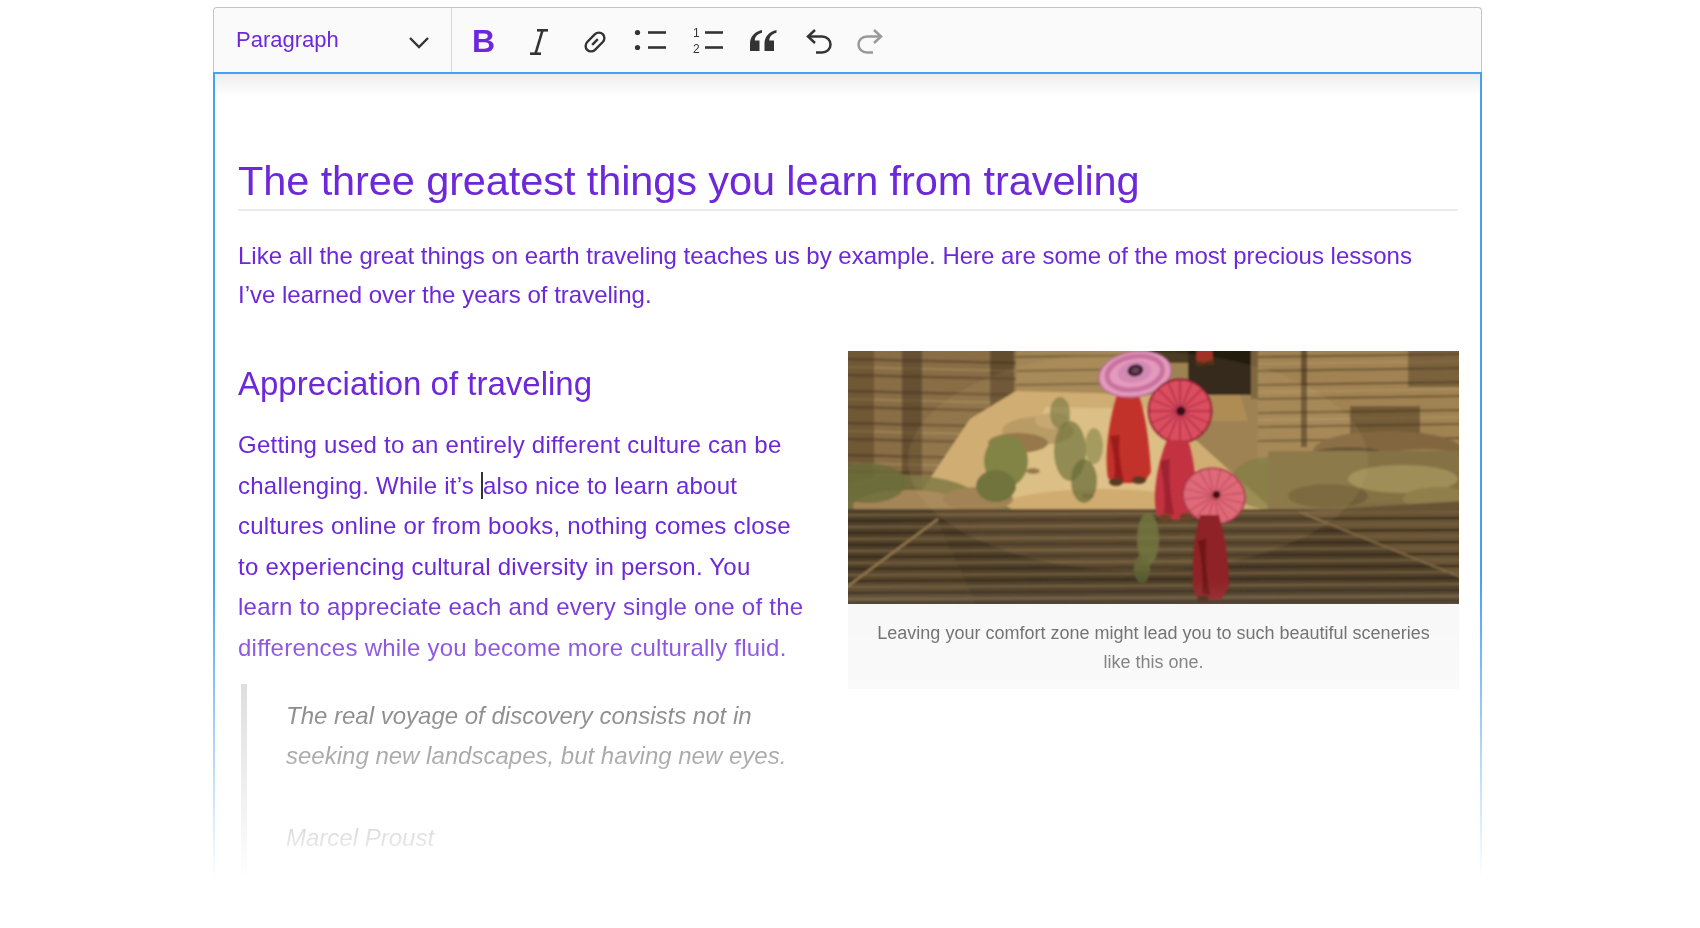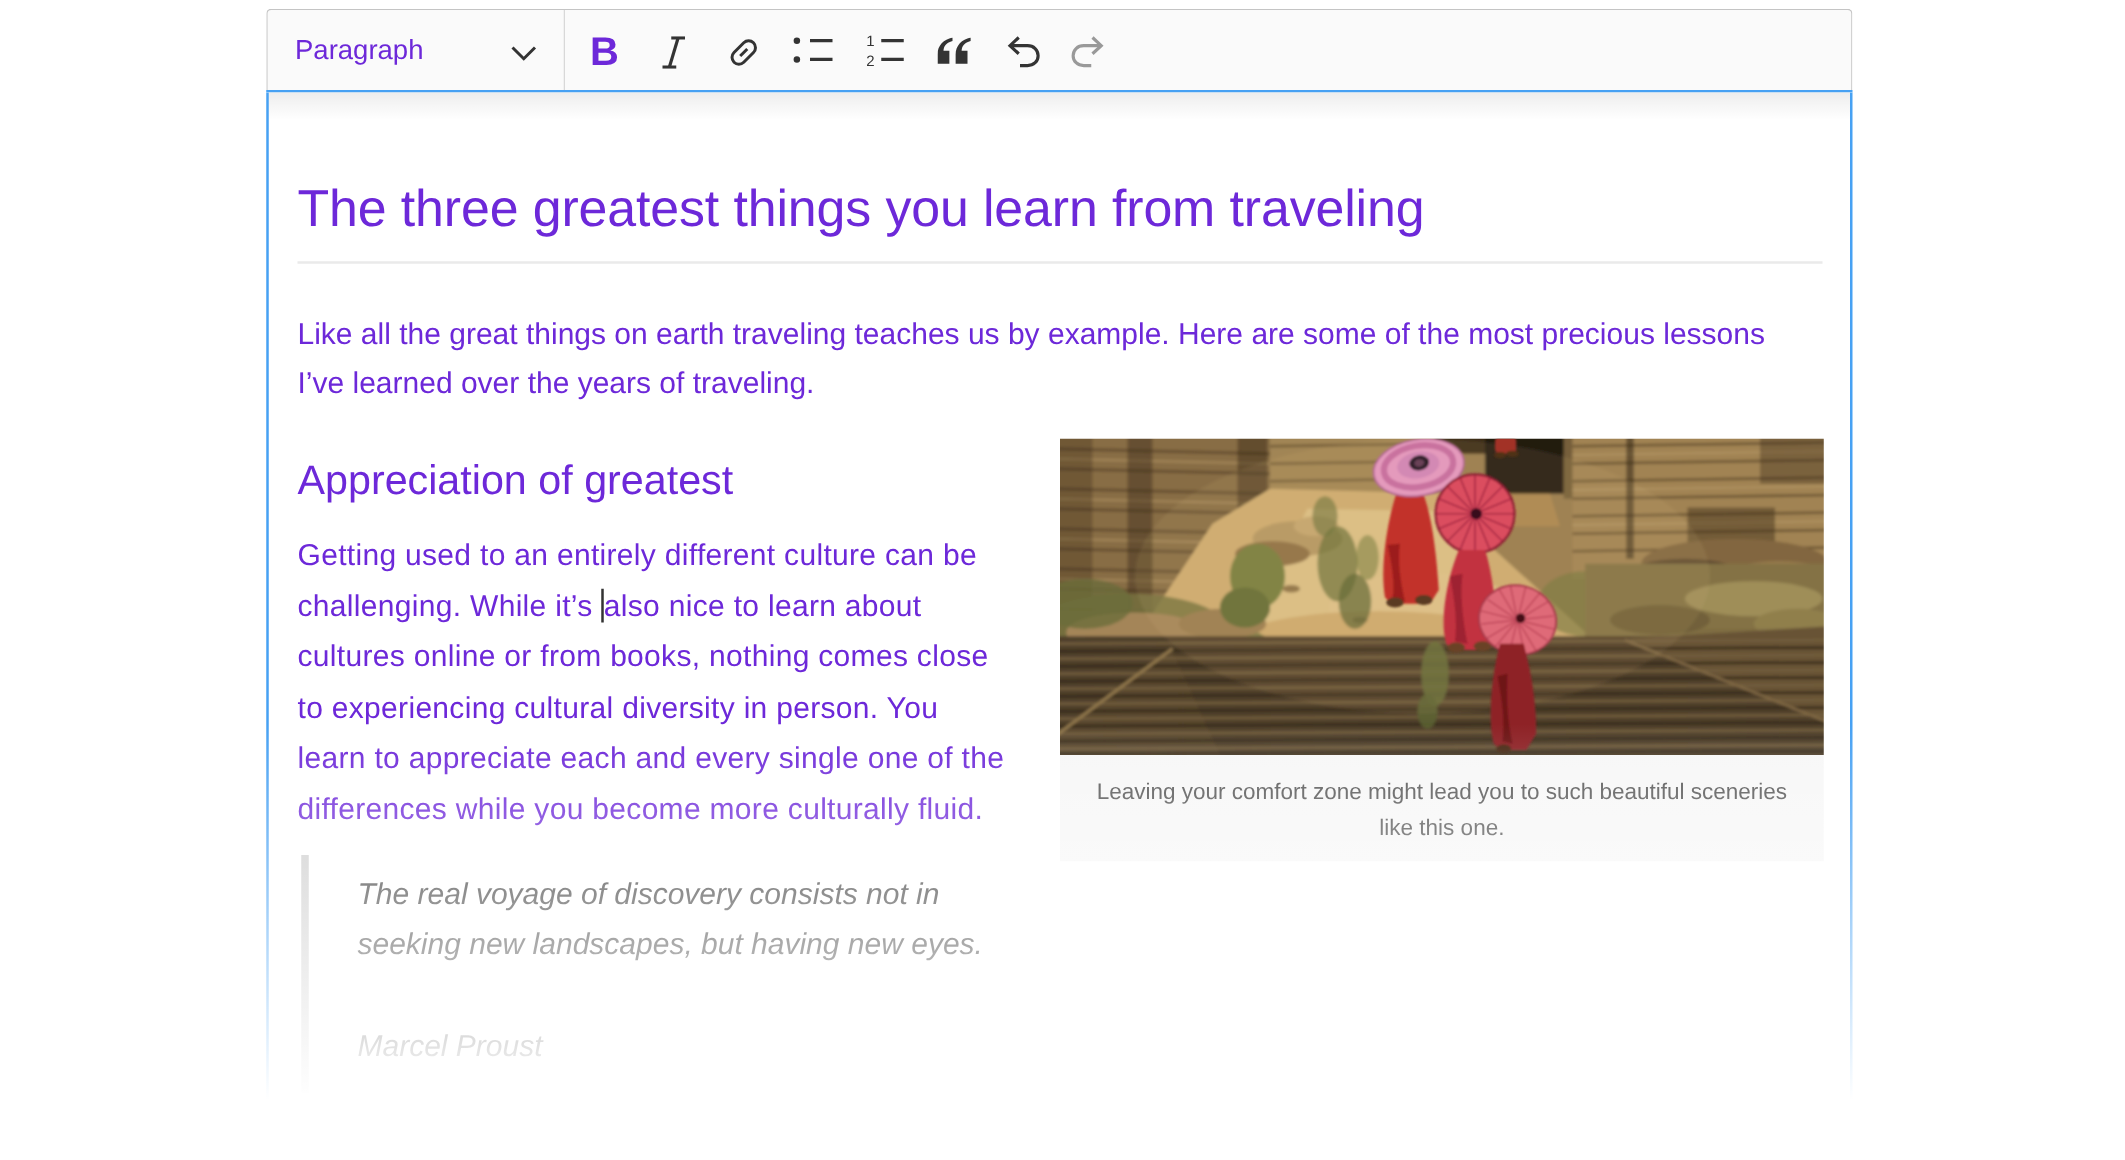--- a/index.html
+++ b/index.html
@@ -79,26 +79,26 @@
     </g>
   </svg>
 
   <svg class="abs" style="left:855px; top:27px;" width="30" height="28" viewBox="0 0 30 28">
     <g stroke="#999" stroke-width="2.5" fill="none">
       <polyline points="19,3 26,9.5 19,16"></polyline>
       <path d="M25.5,9.5 L12,9.5 C7,9.5 3.5,13 3.5,17.5 C3.5,22 7,25.5 12,25.5 L18,25.5"></path>
     </g>
   </svg>
 
-  <div class="t" style="left:238px; top:144px; font-size:41.5px; line-height:46px; letter-spacing:-0.1px;">The three greatest things you learn from traveling</div>
+  <div class="t" style="left:238px; top:158px; font-size:41.5px; line-height:46px; letter-spacing:-0.1px;">The three greatest things you learn from traveling</div>
   <div class="abs" style="left:238px; top:209px; width:1220px; height:2px; background:#eaeaea;"></div>
 
-  <div class="t" style="left:238px; top:248px; font-size:24px; line-height:39px;">Like all the great things on earth traveling teaches us by example. Here are some of the most precious lessons<br>I’ve learned over the years of traveling.</div>
-
-  <div class="t" style="left:238px; top:365px; font-size:33px; line-height:38px;">Appreciation of greatest</div>
+  <div class="t" style="left:238px; top:236px; font-size:24px; line-height:39px;">Like all the great things on earth traveling teaches us by example. Here are some of the most precious lessons<br>I’ve learned over the years of traveling.</div>
+
+  <div class="t" style="left:238px; top:365px; font-size:33px; line-height:38px;">Appreciation of traveling</div>
 
   <div class="t" style="left:238px; top:425px; font-size:24px; line-height:40.5px; letter-spacing:0.25px;" id="p2">Getting used to an entirely different culture can be<br>challenging. While it’s <span style="display:inline-block;width:0;height:27px;border-left:2px solid #333;vertical-align:-5px;"></span>also nice to learn about<br>cultures online or from books, nothing comes close<br>to experiencing cultural diversity in person. You<br>learn to appreciate each and every single one of the<br>differences while you become more culturally fluid.</div>
 
   <div class="abs" style="left:848px; top:351px; width:611px; height:338px; background:#f7f7f7;">
     <svg width="611" height="253" viewBox="0 0 611 253" style="display:block;">
       <defs>
         <filter id="b1" x="-5%" y="-5%" width="110%" height="110%">
           <feGaussianBlur stdDeviation="1.2"></feGaussianBlur>
         </filter>
         <filter id="b2" x="-15%" y="-15%" width="130%" height="130%">

